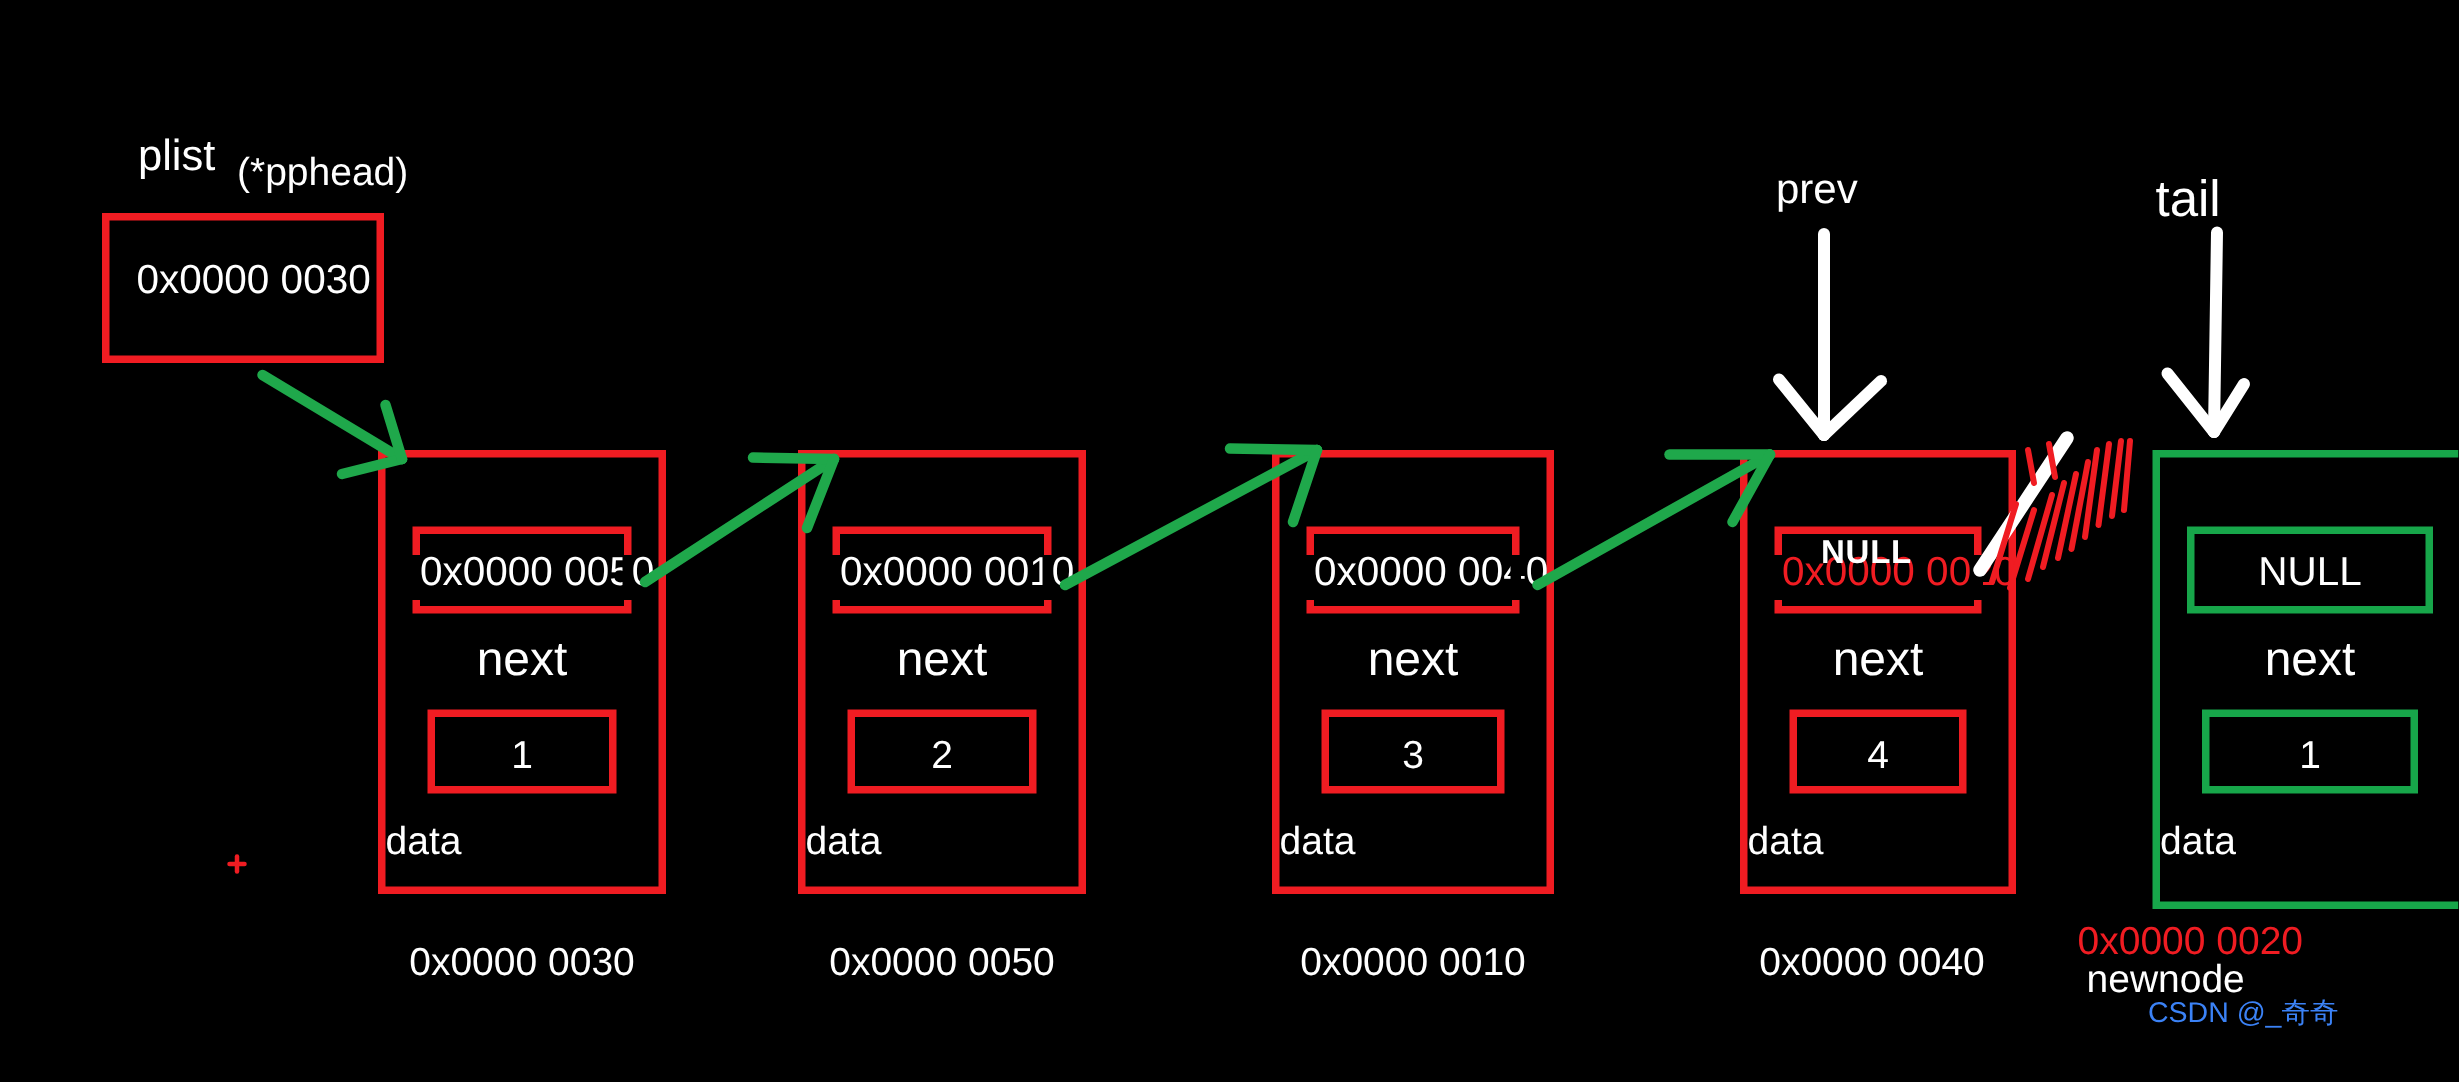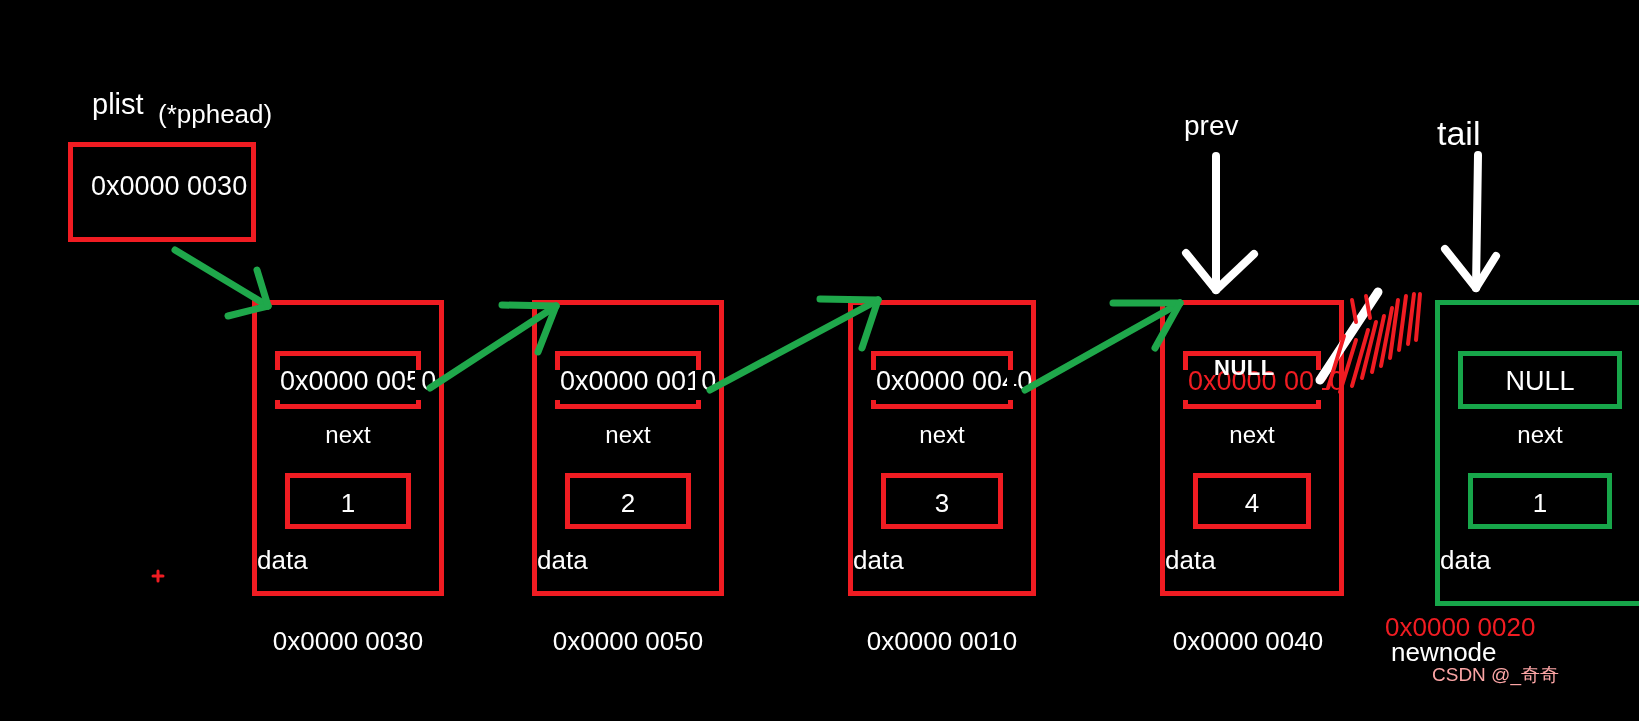--- a/index.html
+++ b/index.html
@@ -97,21 +97,21 @@
     text-align: center;
     font-size: 27px;
     white-space: nowrap;
   }
 
   .lbl-next {
     position: absolute;
     left: 0; right: 0;
     top: 118px;
     text-align: center;
-    font-size: 24px;
+    font-size: 32px;
   }
 
   .field-data {
     position: absolute;
     box-sizing: border-box;
     left: 28px; right: 28px;
     top: 168px;
     height: 56px;
   }
   .field-data.red   { border: 5px solid #F01C22; }
@@ -148,21 +148,21 @@
   }
 
   
   .lbl-prev { left: 1184px; top: 112px; font-size: 28px; }
   .lbl-tail { left: 1437px; top: 116px; font-size: 34px; }
 
   
   .watermark {
     left: 1432px; top: 662px;
     font-size: 19px;
-    color: #fca5a5;
+    color: #3b82f6;
   }
 
   .newnode-addr {
     left: 1385px; top: 614px;
     font-size: 26px;
   }
   .newnode-name {
     left: 1391px; top: 639px;
     font-size: 26px;
     text-align: center;

